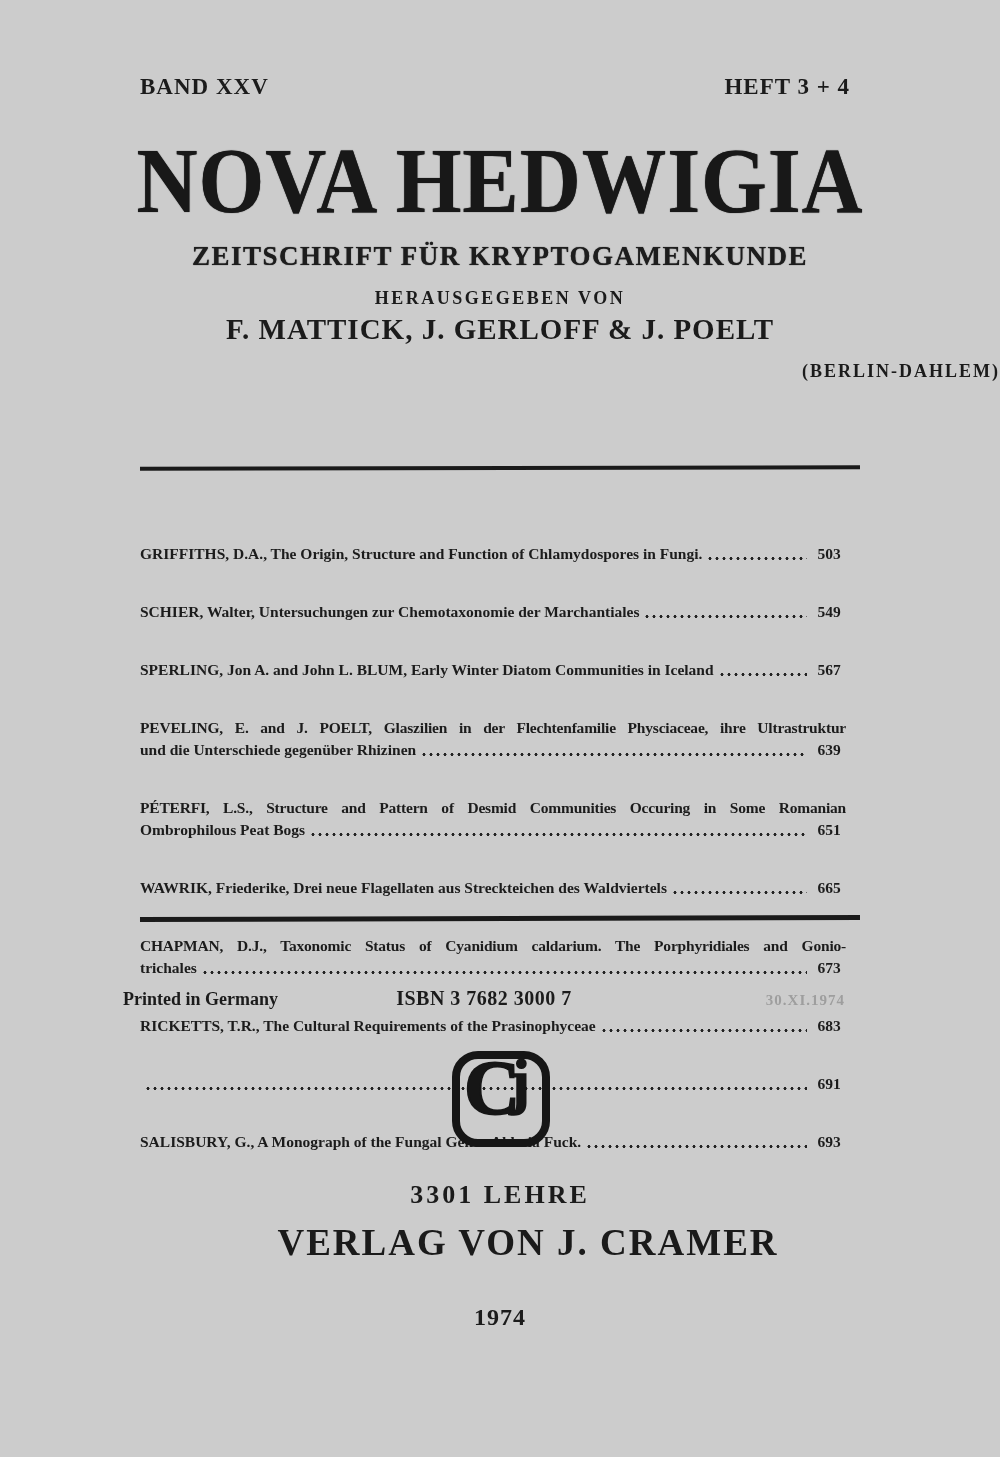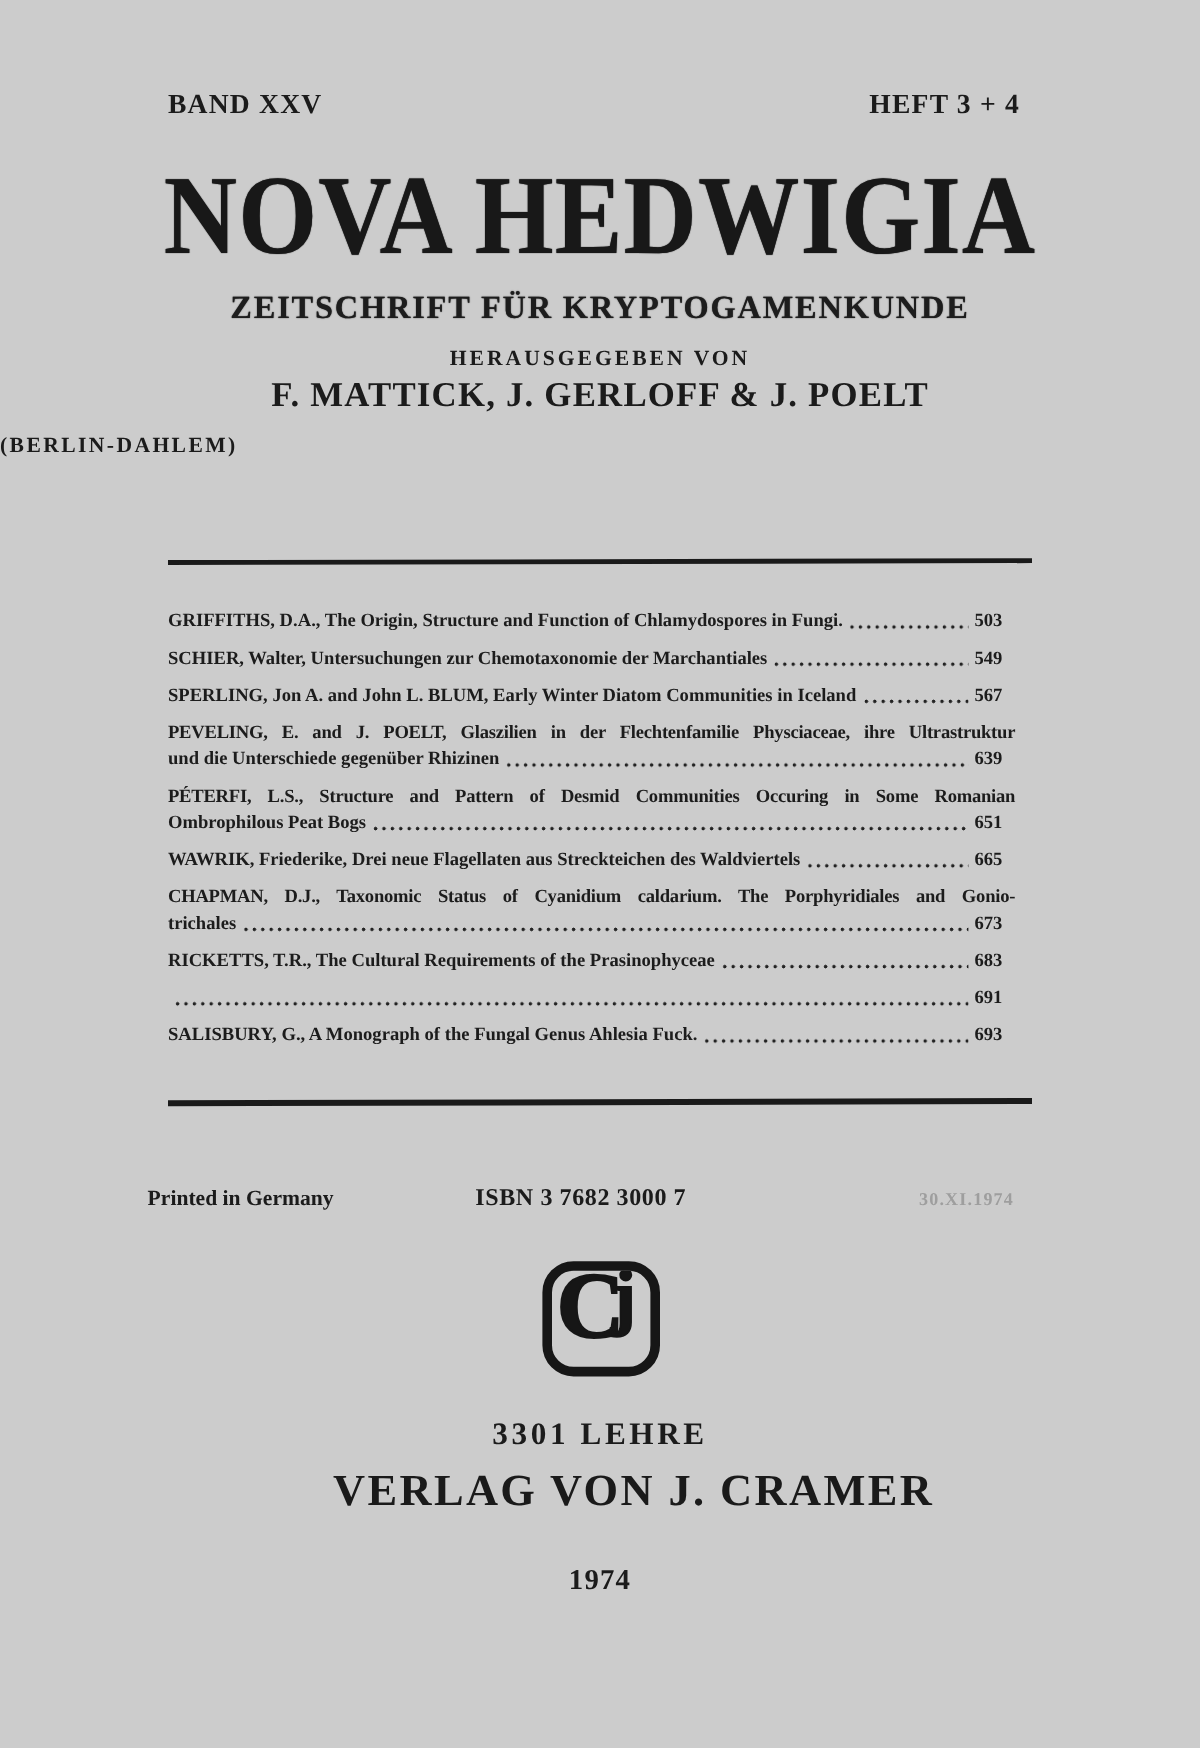--- a/index.html
+++ b/index.html
@@ -32,44 +32,44 @@
   }
   .editedby{
     position:absolute;top:288px;left:0;width:1000px;text-align:center;
     font-size:18px;font-weight:700;letter-spacing:2.5px;
   }
   .editors{
     position:absolute;top:313px;left:0;width:1000px;text-align:center;
     font-size:29px;font-weight:700;letter-spacing:1px;
   }
   .berlin{
-    position:absolute;top:361px;left:0;width:1000px;text-align:left;
+    position:absolute;top:361px;left:0;width:1000px;text-align:right;
     font-size:18px;font-weight:700;letter-spacing:2px;
   }
   .rule{
     position:absolute;left:140px;width:720px;background:#1a1a1a;
   }
   .rule.top{top:466px;height:4px;transform:rotate(-0.12deg);}
   .rule.bottom{top:916px;height:5px;transform:rotate(-0.15deg);}
   
   .toc{
     position:absolute;top:507px;left:140px;width:706px;
     font-size:15.5px;font-weight:700;line-height:22px;color:#1c1c1c;
   }
-  .toc-row{margin-bottom:9px;}
+  .toc-row{margin-bottom:9px;margin-top:36px;}
   .toc-row.single{display:flex;}
   .l1{text-align:justify;text-align-last:justify;letter-spacing:-0.2px;}
   .l2{display:flex;}
   .t{flex:0 1 auto;}
   .leader{
     flex:1 1 14px;align-self:flex-end;height:7px;margin:0 5px 3px 6px;
     background-image:radial-gradient(circle at 2px 3.5px,#222 1.35px,transparent 1.7px);
     background-size:7px 7px;background-repeat:repeat-x;
   }
-  .pg{flex:0 0 34px;text-align:left;}
+  .pg{flex:0 0 34px;text-align:center;}
   
   .imprint{
     position:absolute;top:943px;left:123px;right:155px;
     display:flex;align-items:baseline;margin-top:44px;
   }
   .imprint .left{flex:1;text-align:left;font-size:18px;font-weight:700;}
   .imprint .mid{flex:1.2;text-align:center;font-size:20px;font-weight:700;letter-spacing:0.5px;}
   .imprint .right{flex:1;text-align:right;font-size:15px;font-weight:700;color:#9e9e9e;letter-spacing:1px;}
   
   .logo{

